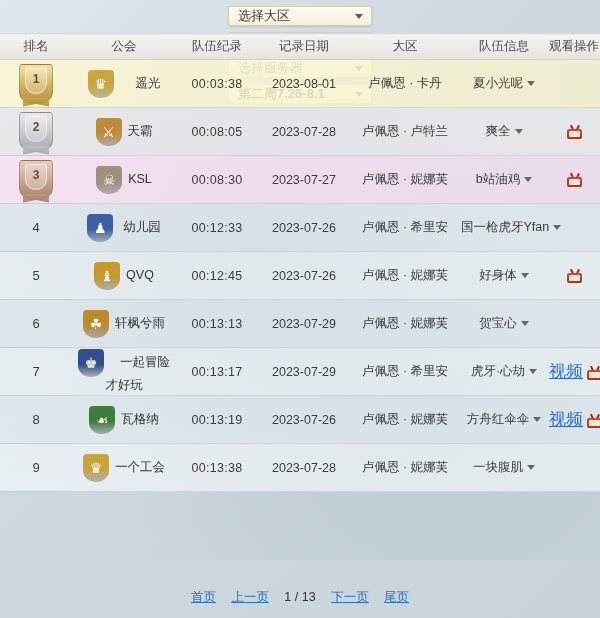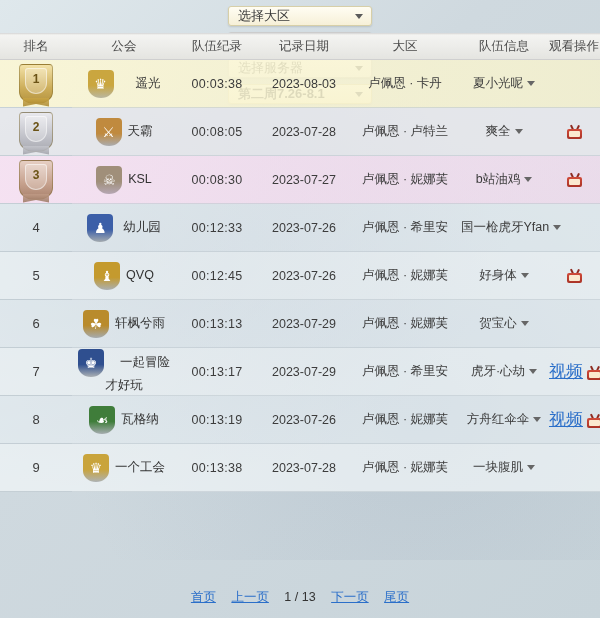--- a/index.html
+++ b/index.html
@@ -255,21 +255,21 @@
         <th>大区</th>
         <th>队伍信息</th>
         <th>观看操作</th>
       </tr>
     </thead>
     <tbody id="tbody">
         <tr class="r1">
           <td class="rank-cell"><span class="medal gold"><span class="shield"></span><span class="inner"></span><span class="num">1</span><span class="ribbon"></span></span></td>
           <td><span class="emblem"><span class="crest" style="background:linear-gradient(#caa63f,#caa63f 55%, rgba(0,0,0,.25));"></span><span class="glyph">♛</span></span><span class="guild-name" style="margin-left:22px">遥光</span></td>
           <td><span class="time-val">00:03:38</span></td>
-          <td><span>2023-08-03</span></td>
+          <td><span>2023-08-01</span></td>
           <td><span>卢佩恩 · 卡丹</span></td>
           <td class="team-cell"><span>夏小光呢</span><span class="arrow-down"></span></td>
           <td class="watch-cell"></td>
         </tr>
         <tr class="r2">
           <td class="rank-cell"><span class="medal silver"><span class="shield"></span><span class="inner"></span><span class="num">2</span><span class="ribbon"></span></span></td>
           <td><span class="emblem"><span class="crest" style="background:linear-gradient(#c08a3e,#c08a3e 55%, rgba(0,0,0,.25));"></span><span class="glyph">⚔</span></span><span class="guild-name" style="margin-left:6px">天霸</span></td>
           <td><span class="time-val">00:08:05</span></td>
           <td><span>2023-07-28</span></td>
           <td><span>卢佩恩 · 卢特兰</span></td>

